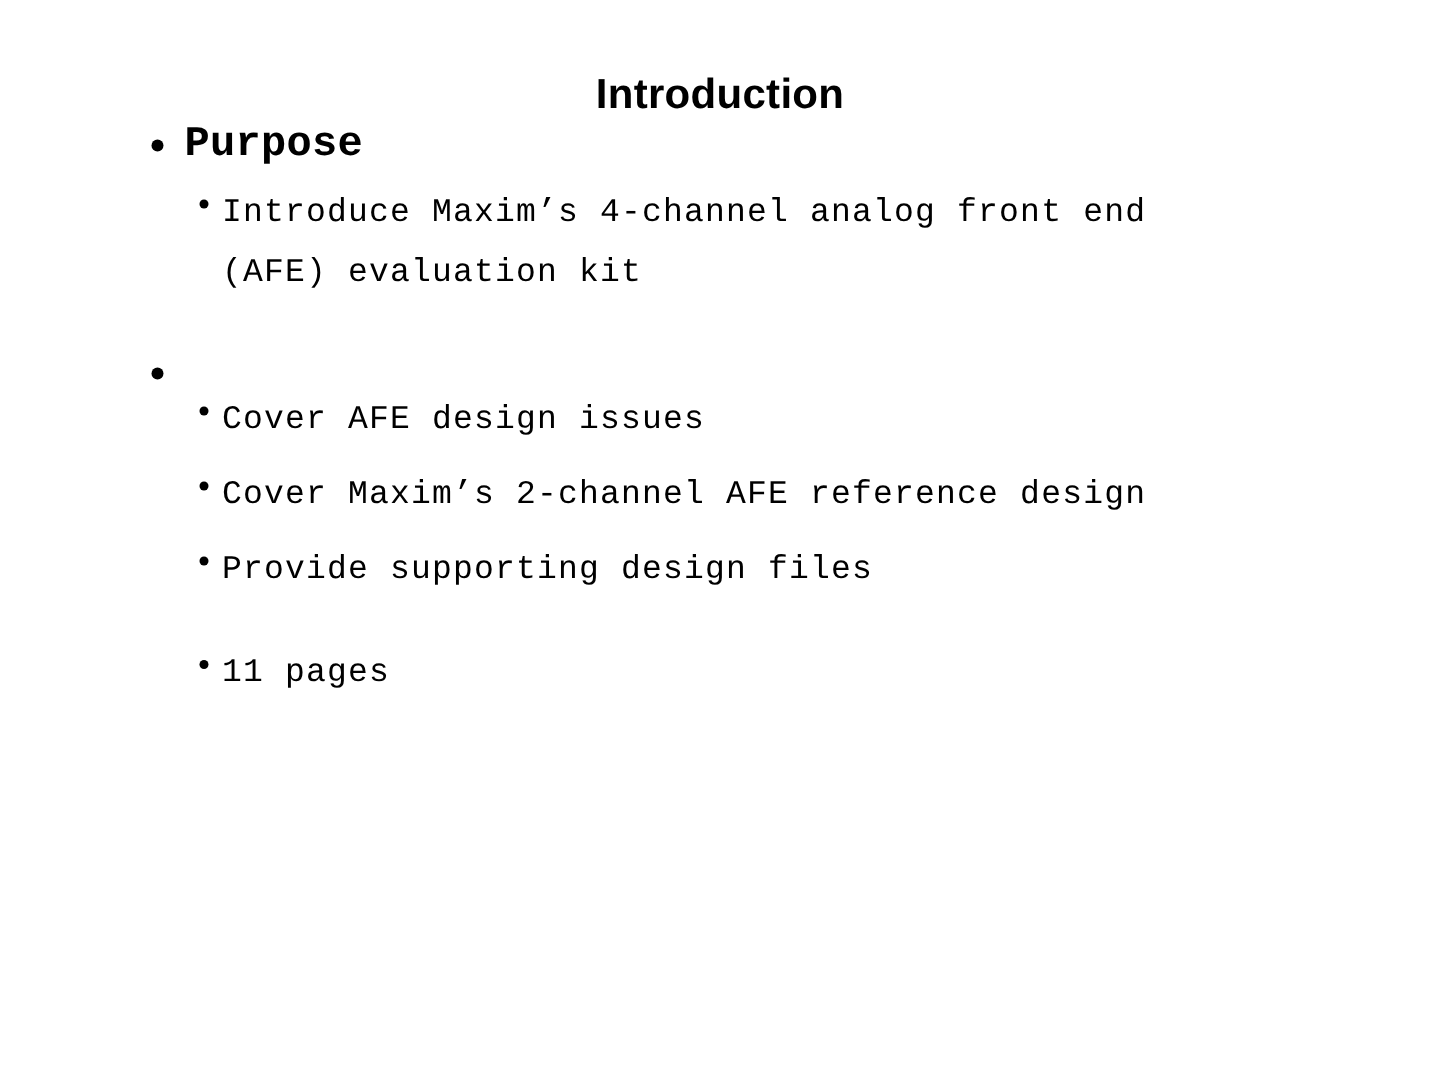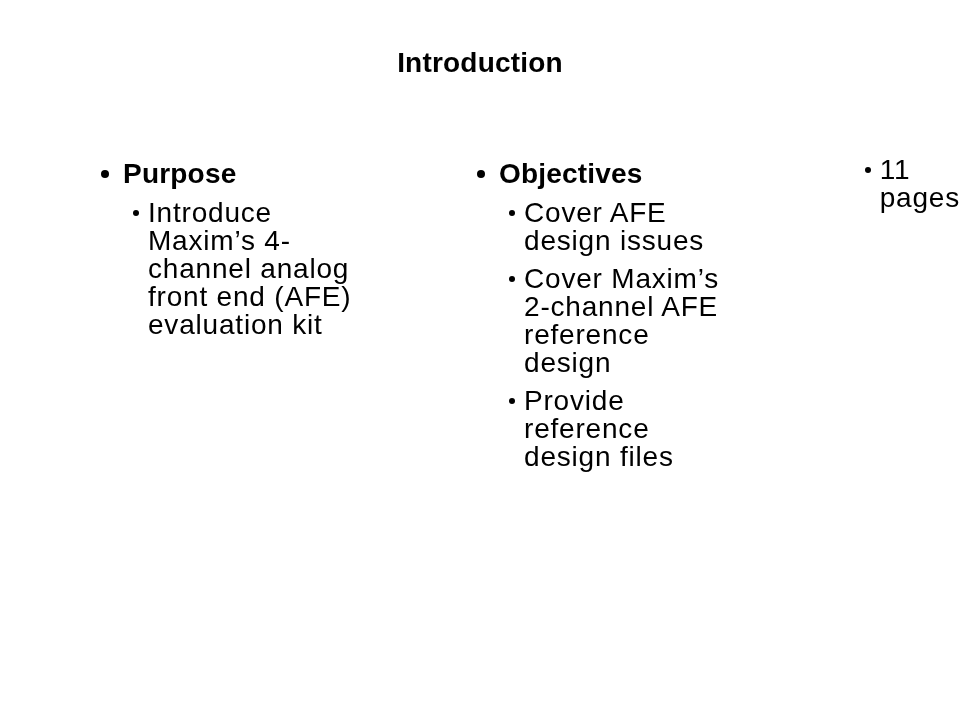--- a/index.html
+++ b/index.html
@@ -14,23 +14,23 @@
   }
   .slide-title {
     padding-top: 46px;
     text-align: center;
     font-size: 28px;
     font-weight: bold;
     line-height: 33px;
     letter-spacing: 0.2px;
   }
   .content {
-    margin-top: 77px;
     display: flex;
-    flex-direction: row;
+    flex-direction: column;
+    font-family: Liberation Mono, monospace;
   }
   .section {
     display: flex;
     flex-direction: column;
     margin-bottom: 19px;
   }
   .row { display: flex; align-items: flex-start; }
   .l1 { padding-left: 101px; margin-bottom: 7px; }
   .l2 { padding-left: 133px; margin-bottom: 10px; }
   .dot {
@@ -40,23 +40,23 @@
   }
   .d1 { width: 8px; height: 8px; margin-top: 14px; margin-right: 14px; }
   .d2 { width: 6px; height: 6px; margin-top: 11px; margin-right: 9px; }
   .txt-h {
     font-size: 28px;
     font-weight: bold;
     line-height: 36px;
     letter-spacing: 0.2px;
   }
   .txt-s {
-    font-size: 28px;
+    font-size: 22px;
     font-weight: normal;
-    line-height: 28px;
+    line-height: 40px;
     letter-spacing: 0.8px;
     max-width: 672px;
   }
 </style>
 </head>
 <body>
 
 <div class="slide">
 
   <div class="slide-title">Introduction</div>
@@ -70,33 +70,32 @@
       </div>
       <div class="row l2">
         <span class="dot d2"></span>
         <span class="txt-s">Introduce Maxim’s 4-channel analog front end (AFE) evaluation kit</span>
       </div>
     </div>
 
     <div class="section">
       <div class="row l1">
         <span class="dot d1"></span>
-        <span class="txt-h">Objectives</span>
       </div>
       <div class="row l2">
         <span class="dot d2"></span>
         <span class="txt-s">Cover AFE design issues</span>
       </div>
       <div class="row l2">
         <span class="dot d2"></span>
         <span class="txt-s">Cover Maxim’s 2-channel AFE reference design</span>
       </div>
       <div class="row l2">
         <span class="dot d2"></span>
-        <span class="txt-s">Provide reference design files</span>
+        <span class="txt-s">Provide supporting design files</span>
       </div>
     </div>
 
     <div class="section">
       <div class="row l2">
         <span class="dot d2"></span>
         <span class="txt-s">11 pages</span>
       </div>
     </div>
 

